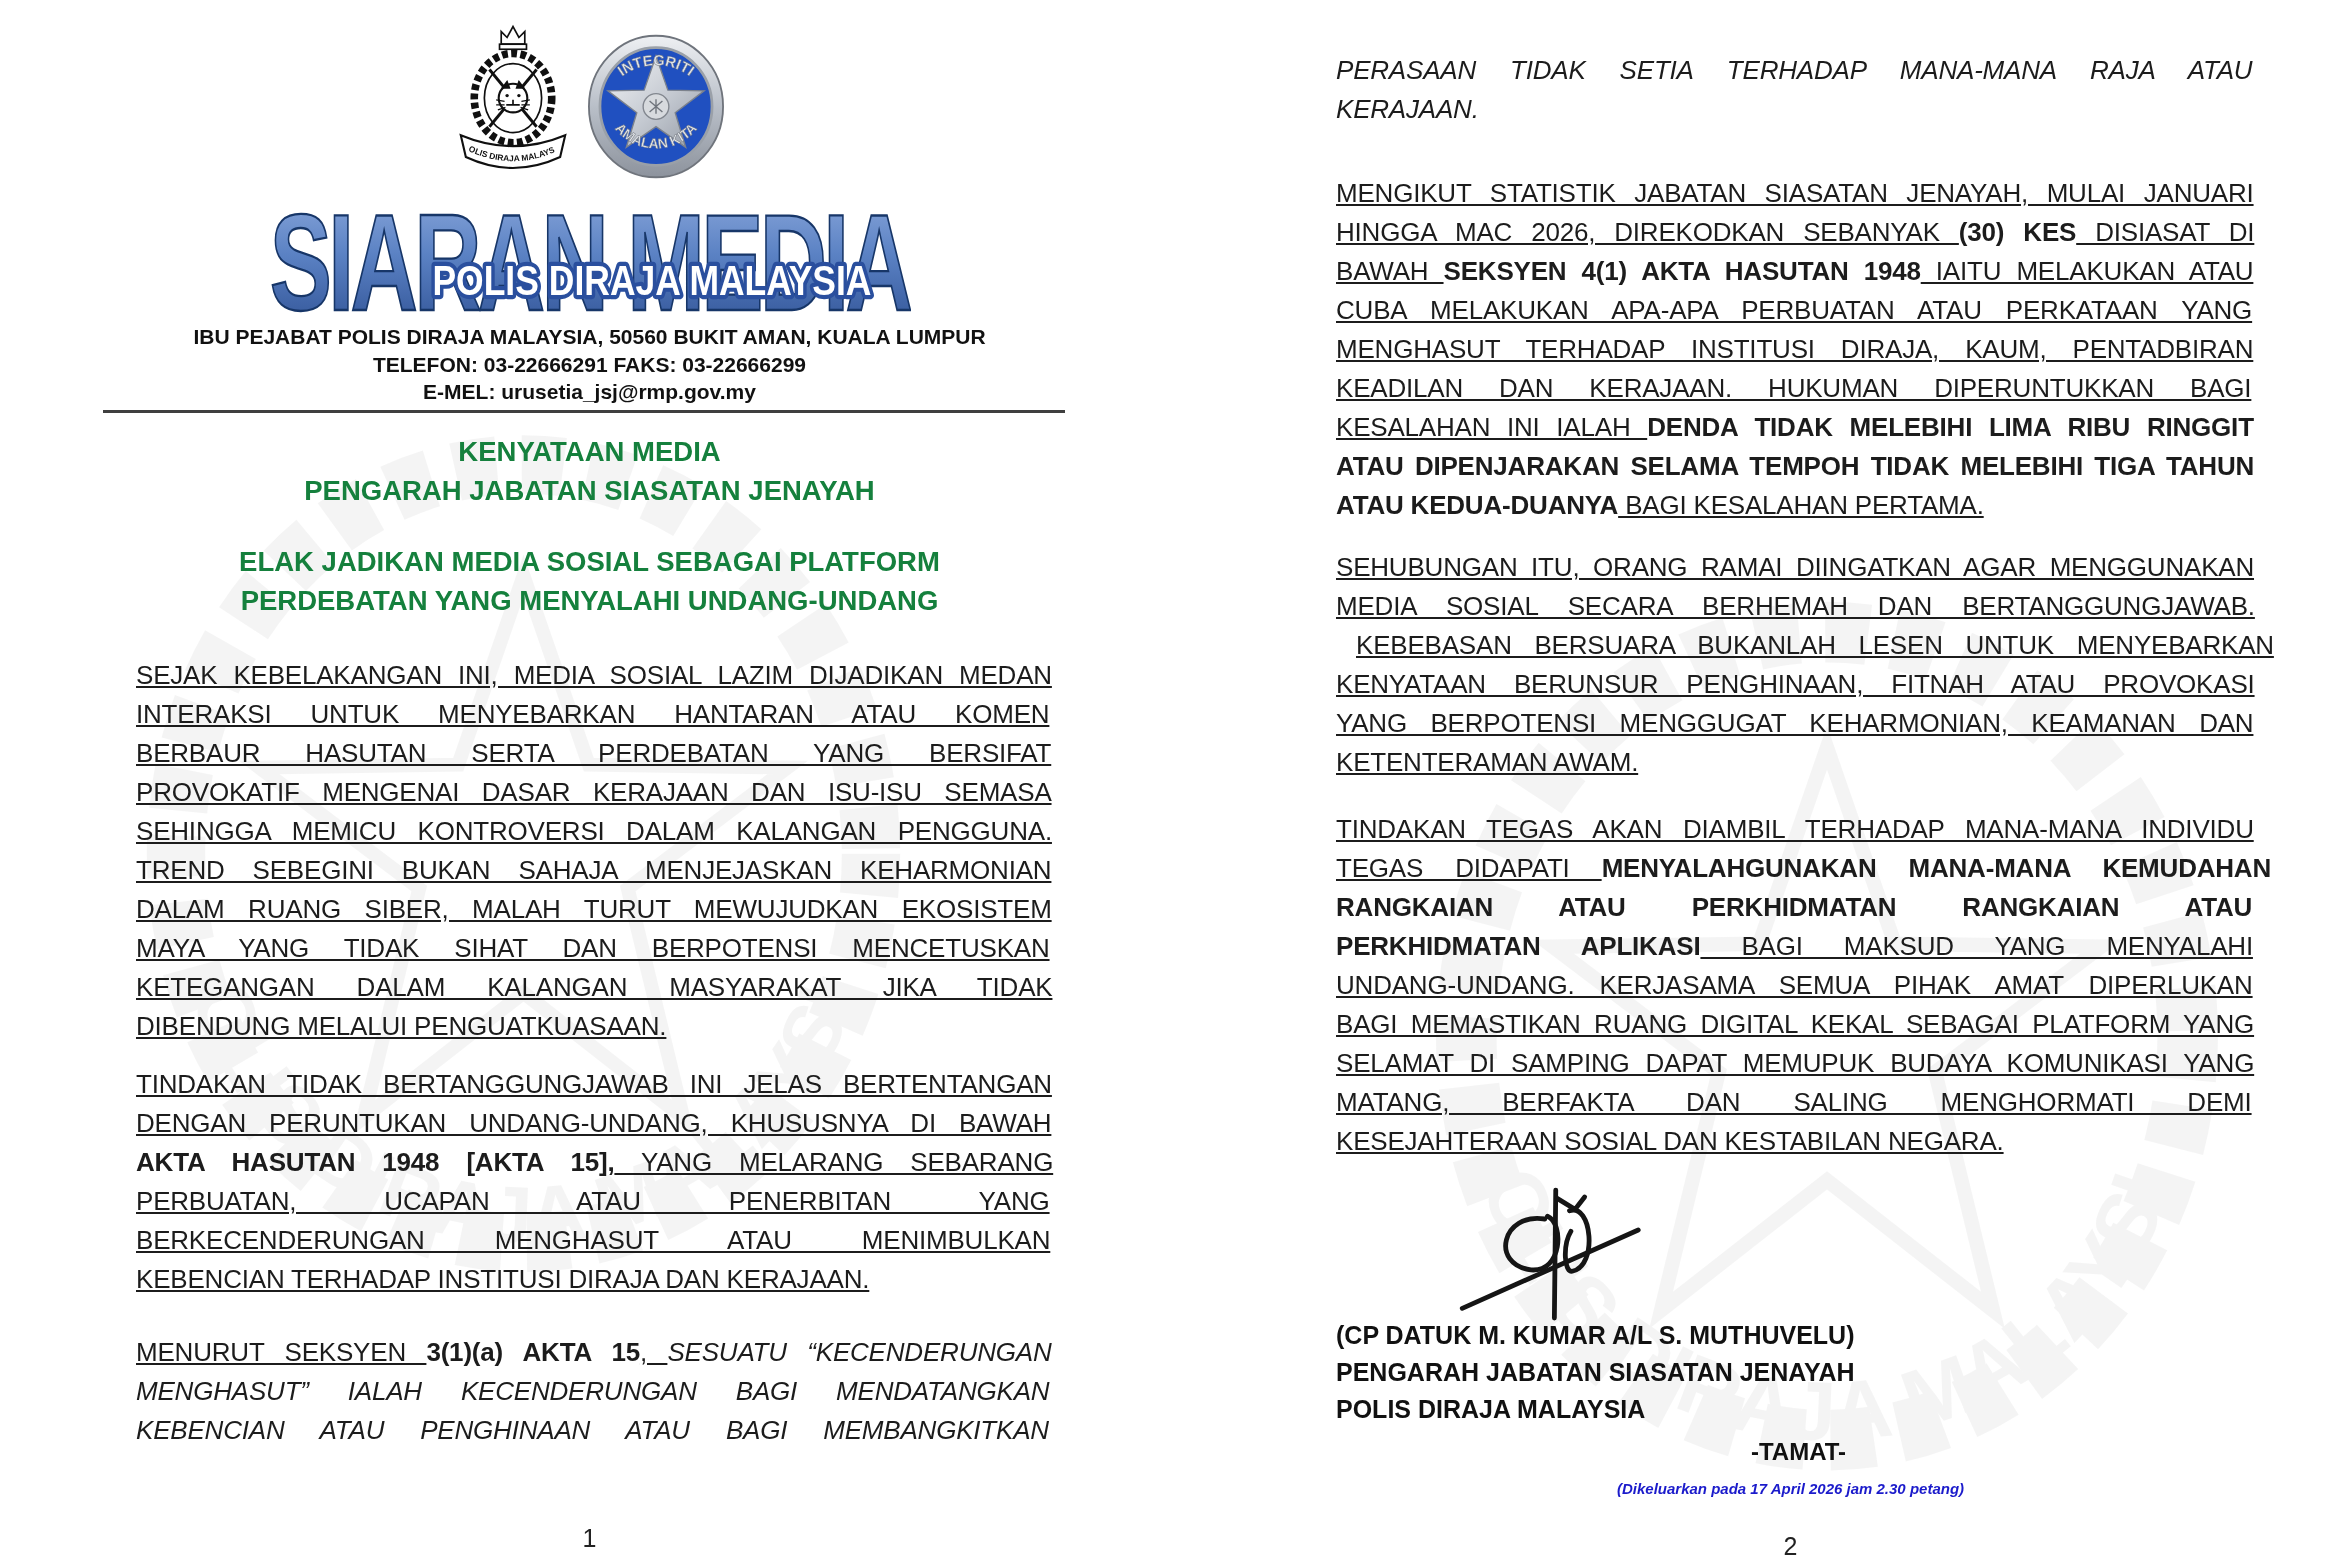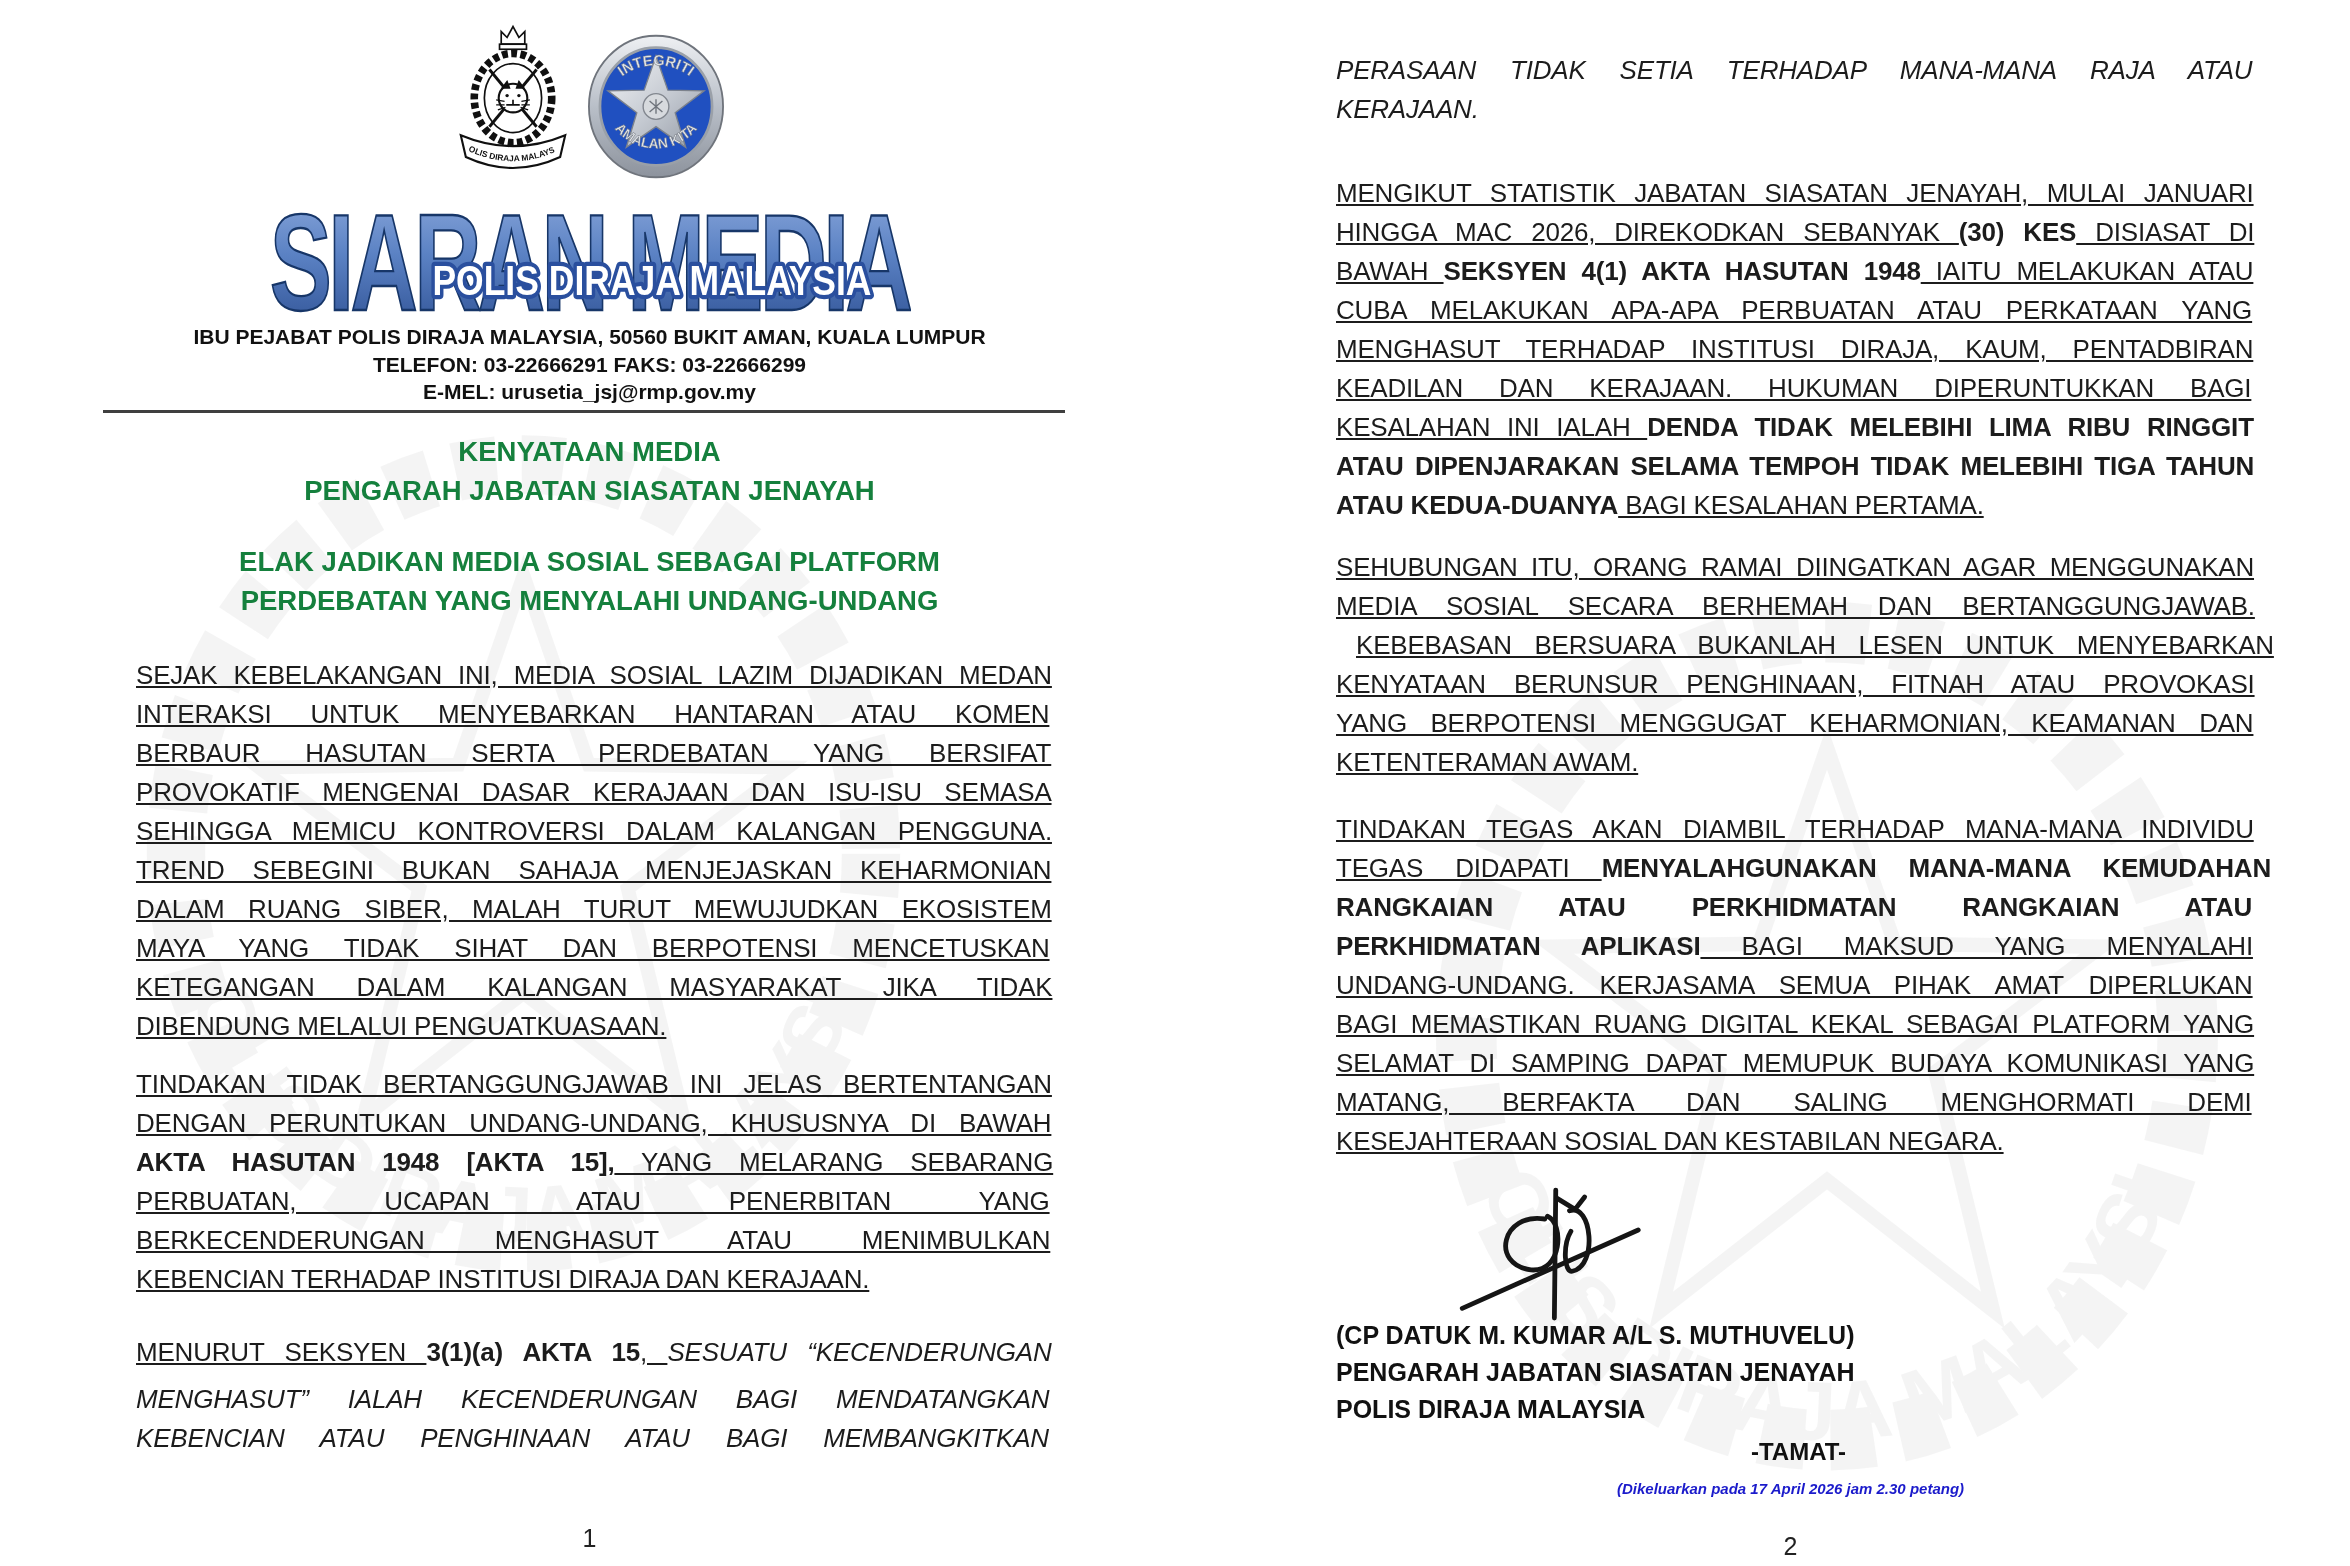--- a/index.html
+++ b/index.html
@@ -179,21 +179,21 @@
     <div id="p1b" class="para">
         <div class="ln" style="word-spacing: 14px;"><span class="ln-in"><span class="sg-n">TINDAKAN TIDAK BERTANGGUNGJAWAB INI JELAS BERTENTANGAN</span></span></div>
         <div class="ln" style="word-spacing: 16px;"><span class="ln-in"><span class="sg-n">DENGAN PERUNTUKAN UNDANG-UNDANG, KHUSUSNYA DI BAWAH</span></span></div>
         <div class="ln" style="word-spacing: 20px;"><span class="ln-in"><span class="sg-b">AKTA HASUTAN 1948 [AKTA 15],</span><span class="sg-n"> YANG MELARANG SEBARANG</span></span></div>
         <div class="ln" style="word-spacing: 81px;"><span class="ln-in"><span class="sg-n">PERBUATAN, UCAPAN ATAU PENERBITAN YANG</span></span></div>
         <div class="ln" style="word-spacing: 63px;"><span class="ln-in"><span class="sg-n">BERKECENDERUNGAN MENGHASUT ATAU MENIMBULKAN</span></span></div>
         <div class="ln last"><span class="ln-in"><span class="sg-n">KEBENCIAN TERHADAP INSTITUSI DIRAJA DAN KERAJAAN.</span></span></div>
       </div>
     <div id="p1c" class="para">
         <div class="ln" style="word-spacing: 13.4px;"><span class="ln-in"><span class="sg-n">MENURUT SEKSYEN </span><span class="sg-b">3(1)(a) AKTA 15</span><span class="sg-n">, </span><span class="sg-i">SESUATU “KECENDERUNGAN</span></span></div>
-        <div class="ln" style="word-spacing: 32px; margin-top: 8px;"><span class="ln-in"><span class="sg-i">MENGHASUT” IALAH KECENDERUNGAN BAGI MENDATANGKAN</span></span></div>
+        <div class="ln" style="word-spacing: 32px;"><span class="ln-in"><span class="sg-i">MENGHASUT” IALAH KECENDERUNGAN BAGI MENDATANGKAN</span></span></div>
         <div class="ln" style="word-spacing: 29px;"><span class="ln-in"><span class="sg-i">KEBENCIAN ATAU PENGHINAAN ATAU BAGI MEMBANGKITKAN</span></span></div>
       </div>
 
     <div id="pageno1" class="pageno">1</div>
   </div>
 
   <div id="col2" class="col">
 
     <div id="p2a" class="para">
         <div class="ln" style="word-spacing: 27px;"><span class="ln-in"><span class="sg-i">PERASAAN TIDAK SETIA TERHADAP MANA-MANA RAJA ATAU</span></span></div>

